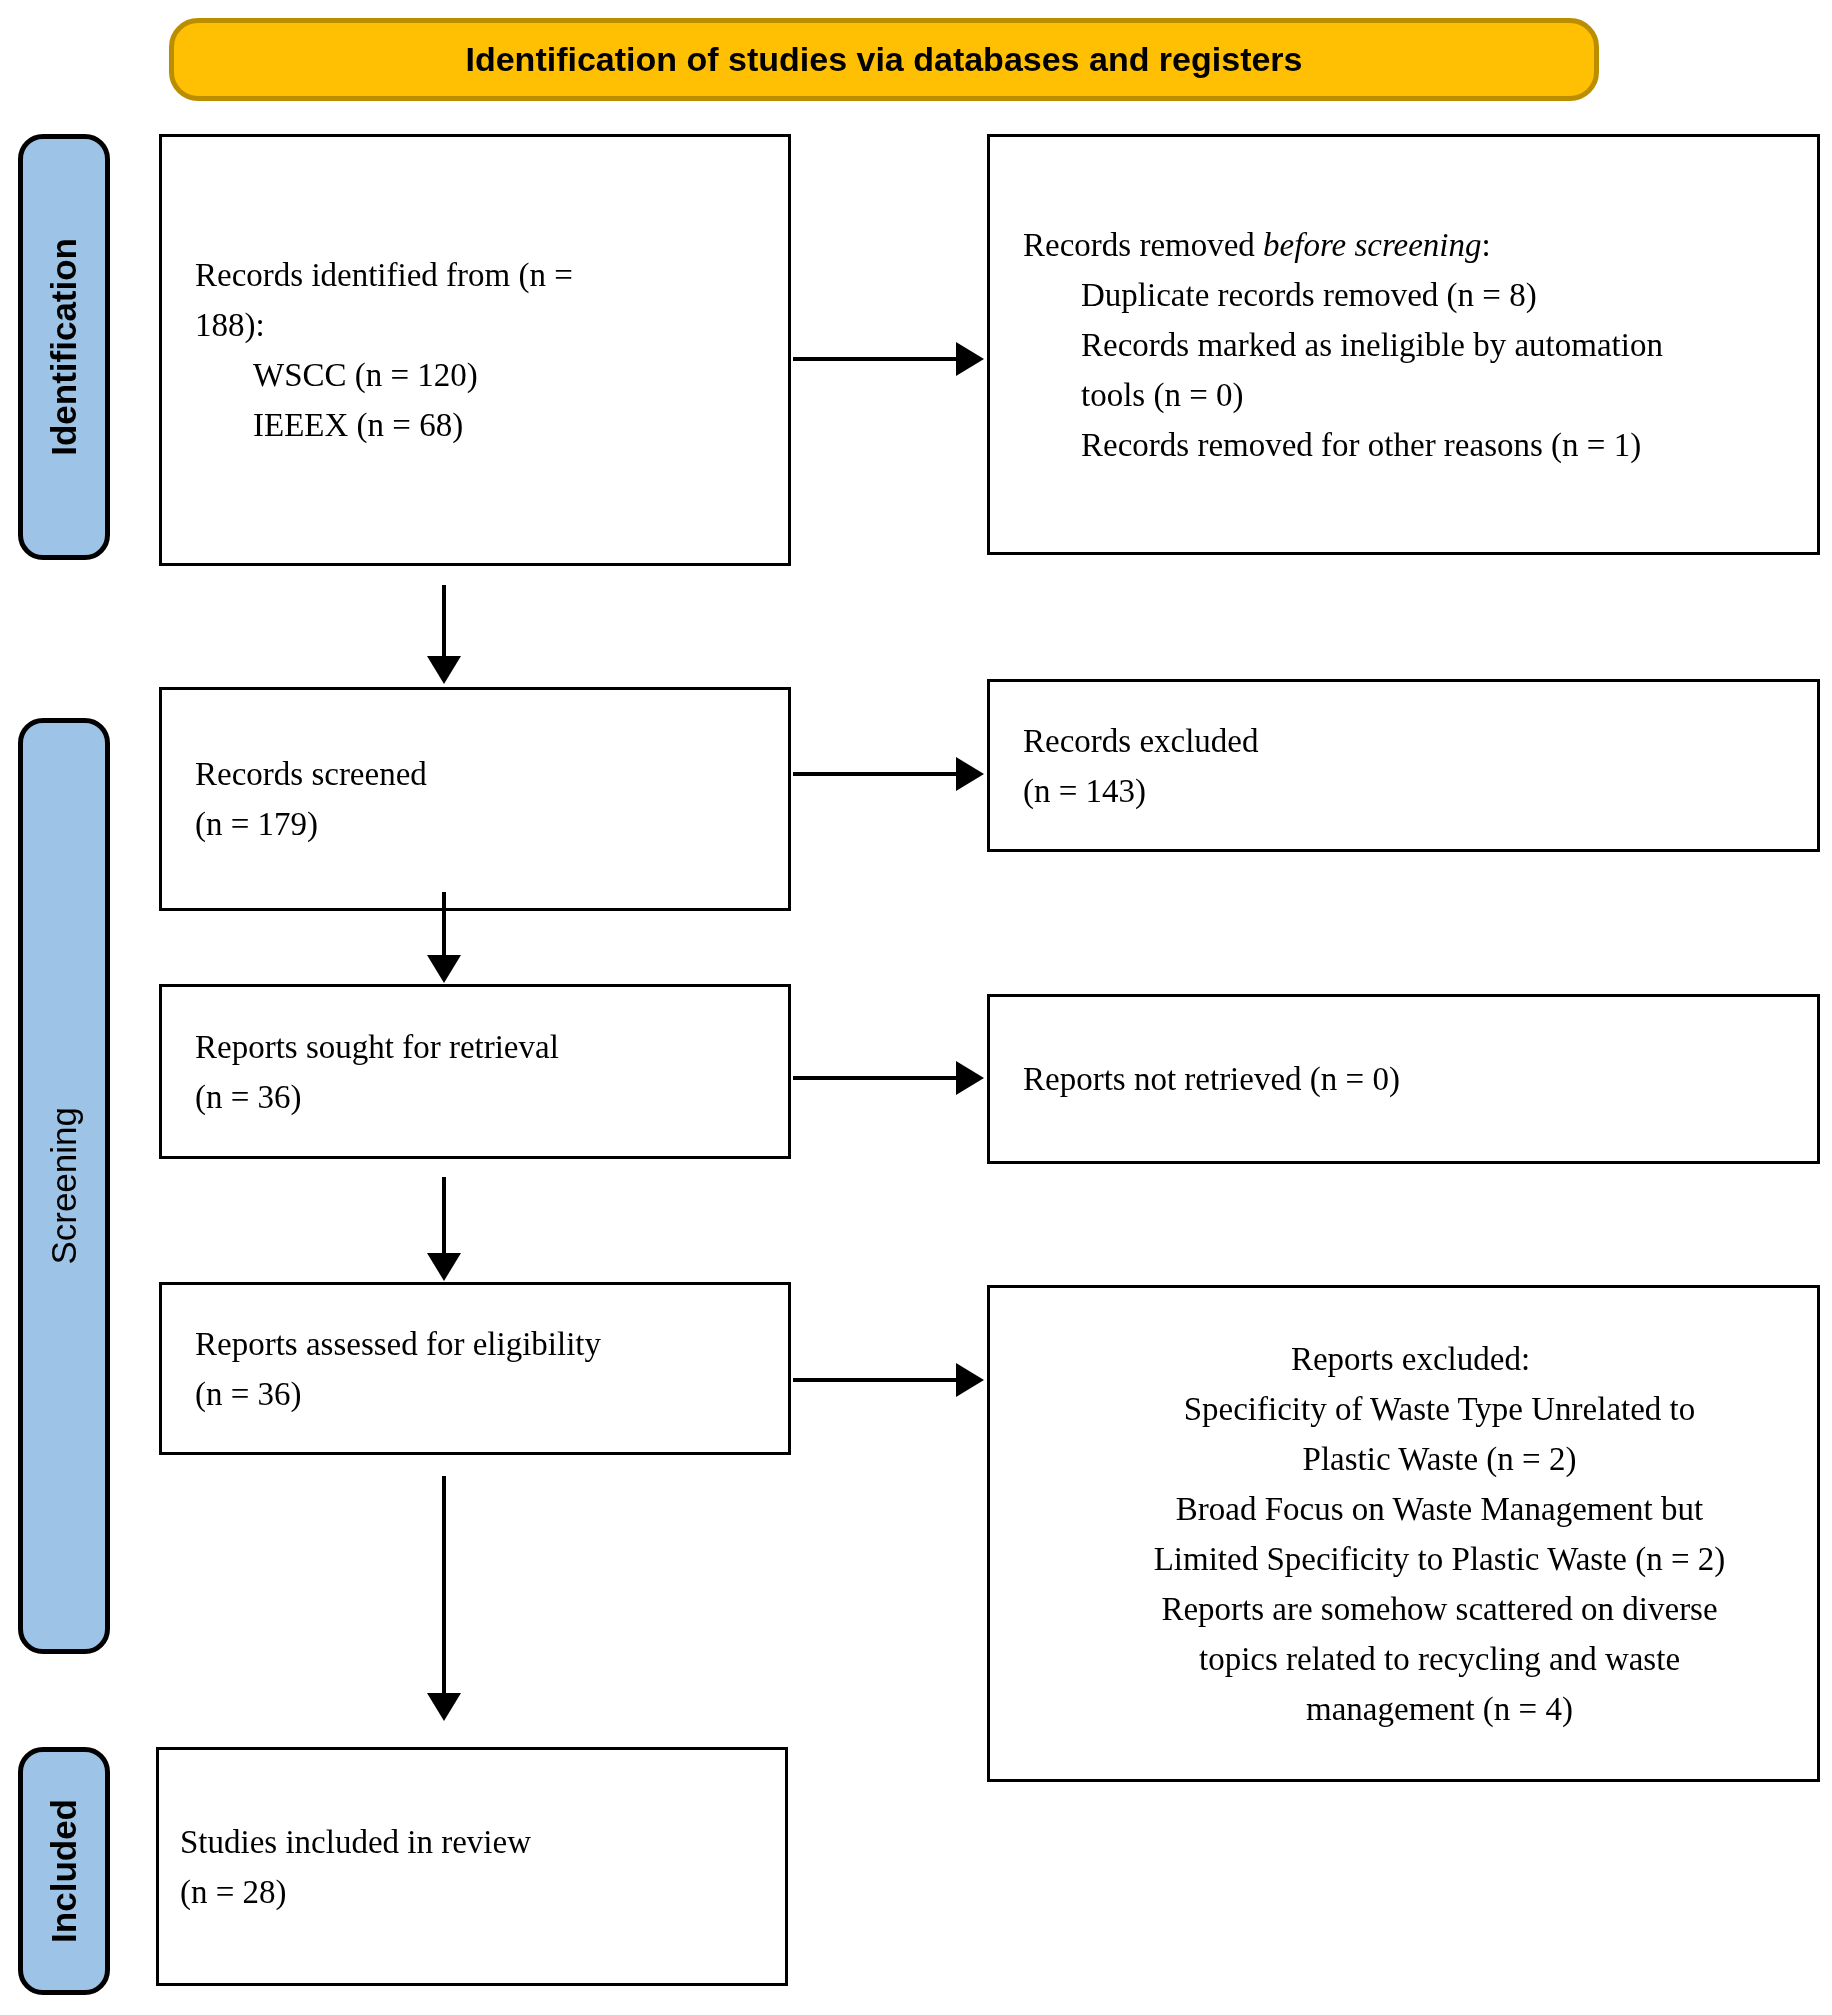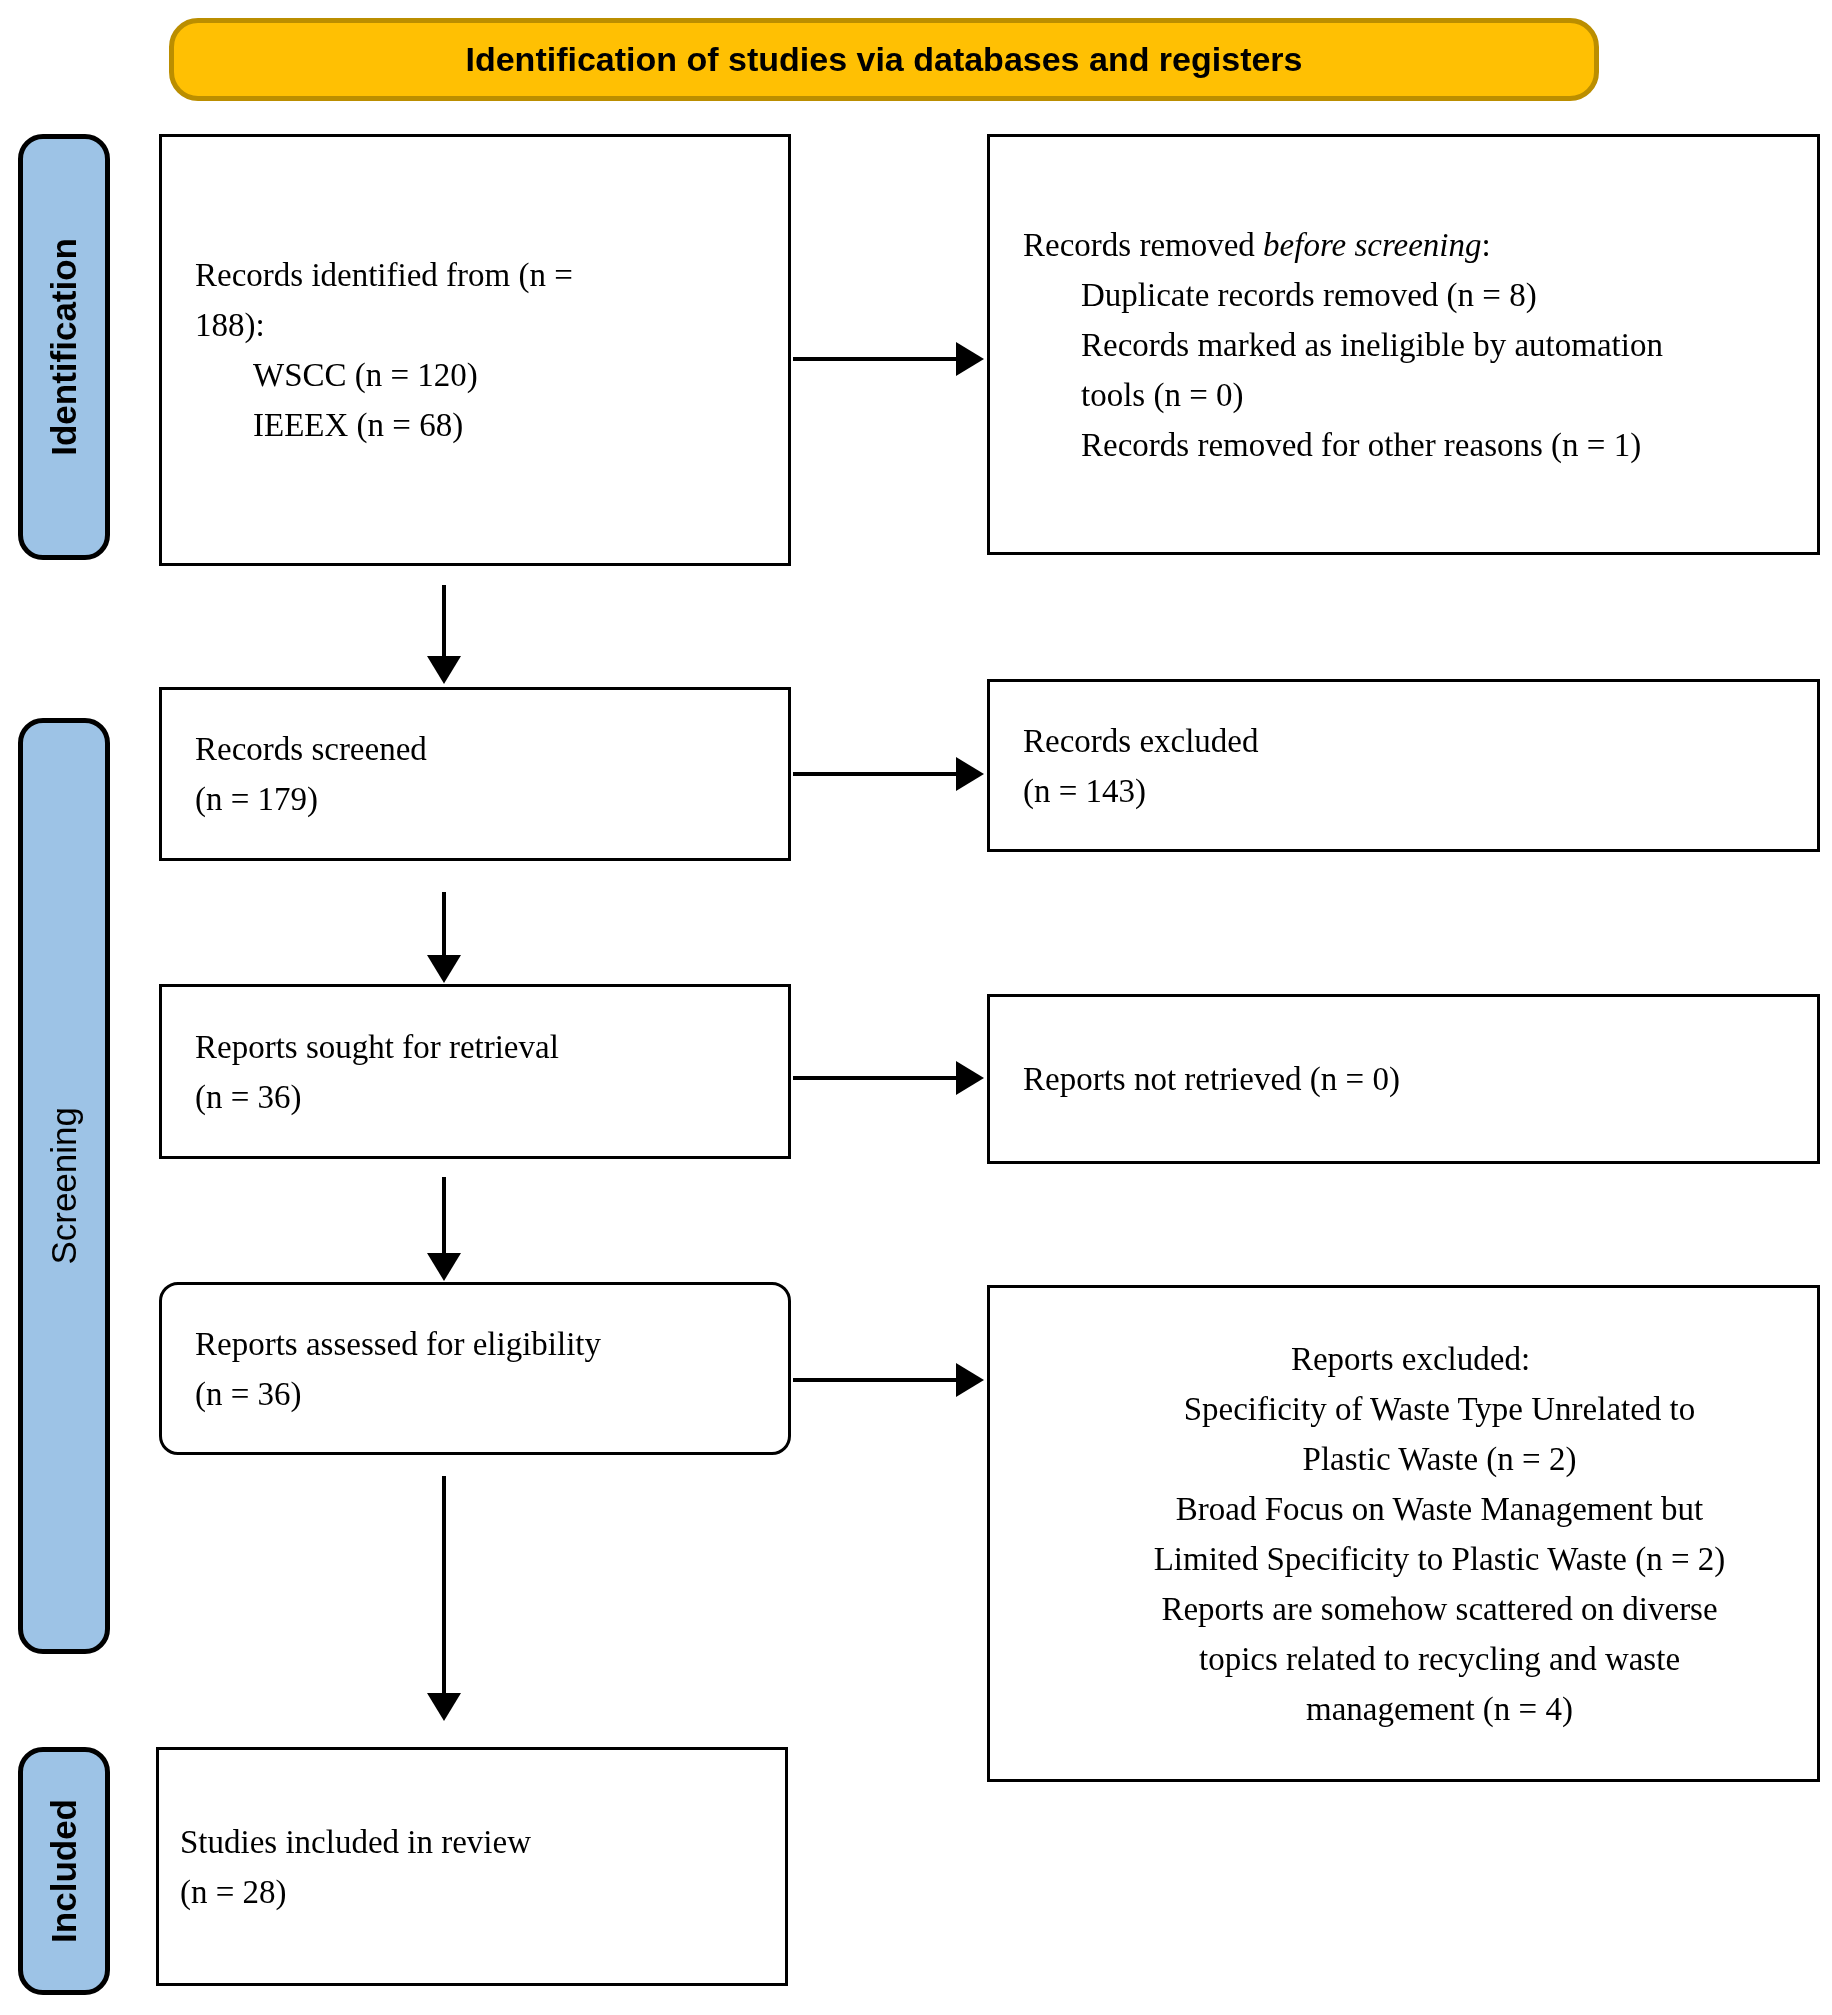--- a/index.html
+++ b/index.html
@@ -60,25 +60,25 @@
     justify-content: center;
     padding: 12.6px 19px 12.6px 33px;
     font-size: 33px;
   }
   .line { line-height: 50px; white-space: nowrap; }
   .indent { margin-left: 58px; }
   .it { font-style: italic; }
 
   .box-records-identified   { left: 159px;  top: 134px;  width: 632px; height: 432px; }
   .box-records-removed      { left: 987px; top: 134px;  width: 833px; height: 421px; }
-  .box-records-screened     { left: 159px;  top: 687px; width: 632px; height: 174px; }
+  .box-records-screened     { left: 159px;  top: 687px; width: 632px; height: 224px; }
   .box-records-excluded     { left: 987px; top: 679px; width: 833px; height: 173px; }
   .box-reports-sought       { left: 159px;  top: 984px; width: 632px; height: 175px; }
   .box-reports-not-retrieved{ left: 987px; top: 994px; width: 833px; height: 170px; }
-  .box-reports-assessed     { left: 159px;  top: 1282px; width: 632px; height: 173px; border-radius: 19px; }
+  .box-reports-assessed     { left: 159px;  top: 1282px; width: 632px; height: 173px; }
   .box-reports-excluded     { left: 987px; top: 1285px; width: 833px; height: 497px; text-align: center; }
   .box-studies-included     { left: 156px;  top: 1747px; width: 632px; height: 239px; padding-left: 21px; }
 
   
   .varrow { position: absolute; width: 3.8px; background: #000; }
   .varrow::after {
     content: ""; position: absolute; top: 100%; left: 50%;
     transform: translateX(-50%);
     width: 0; height: 0;
     border-left: 17px solid transparent;

